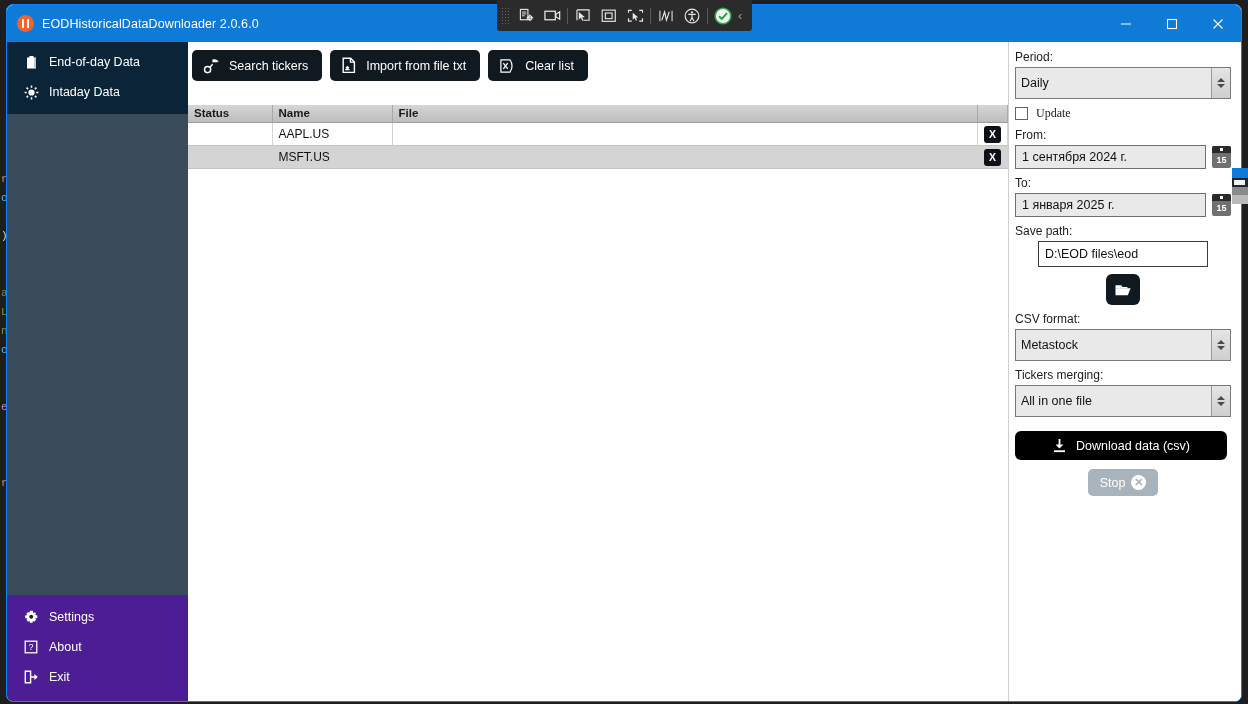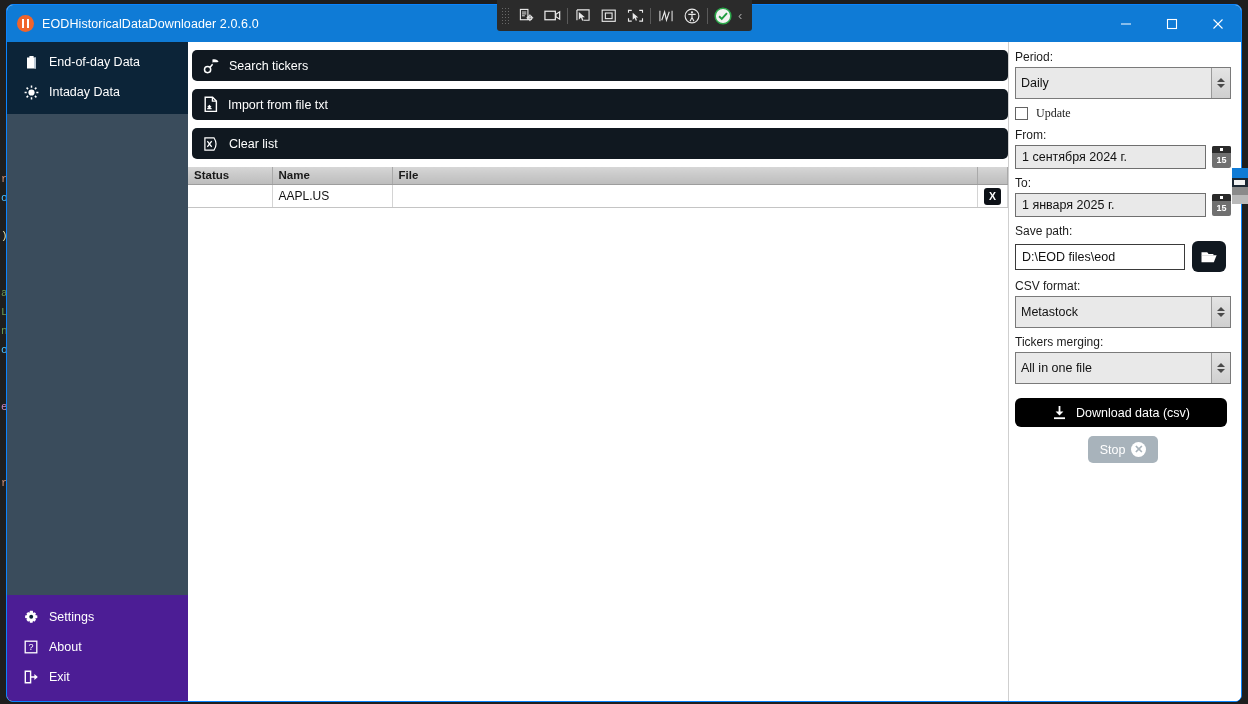--- a/index.html
+++ b/index.html
@@ -100,21 +100,21 @@
     justify-content: center; margin-right: 8px; color: #fff;
   }
   .nav-item .ico svg { display: block; }
 
   
   #center {
     flex: 1 1 auto; background: #ffffff; min-width: 0;
     display: flex; flex-direction: column;
     border-right: 1px solid #cfcfcf;
   }
-  #toolbar { padding: 8px 0 8px 4px; display: flex; gap: 8px; flex-direction: column; }
+  #toolbar { padding: 8px 0 24px 4px; display: flex; gap: 8px; }
   .tbtn {
     height: 31px; background: #101820; color: #fff; border: none;
     border-radius: 5px; display: flex; align-items: center;
     padding: 0 14px 0 11px; font-size: 12.5px; cursor: pointer;
     font-family: "Liberation Sans", sans-serif;
   }
   .tbtn .ico { display: flex; align-items: center; margin-right: 9px; }
   .tbtn .ico svg { display: block; }
 
   
@@ -189,21 +189,21 @@
   .calbtn {
     width: 20px; height: 22px; background: #707070; border-radius: 2px;
     position: relative; cursor: pointer; margin-top: 1px;
     display: flex; flex-direction: column; align-items: center;
   }
   .calbtn .top { width: 100%; height: 7px; background: #2a2a2a; border-radius: 2px 2px 0 0;
     display: flex; align-items: center; justify-content: center; }
   .calbtn .top i { width: 3px; height: 3px; background: #fff; display: block; }
   .calbtn .num { font-size: 9px; color: #fff; line-height: 14px; font-weight: bold; }
 
-  .pathrow { display: flex; align-items: center; gap: 7px; }
+  .pathrow { display: flex; align-items: center; gap: 7px; flex-direction: column; }
   .pathinput {
     height: 26px; width: 170px; border: 1px solid #3a3a3a; background: #fff;
     display: flex; align-items: center; padding-left: 6px;
     font-size: 12.5px; color: #111; cursor: text;
   }
   .folderbtn {
     width: 34px; height: 31px; background: #101820; border-radius: 6px;
     display: flex; align-items: center; justify-content: center; cursor: pointer;
   }
   .folderbtn svg { display: block; }
@@ -469,20 +469,28 @@
           </thead>
           <tbody>
             <tr>
               <td class="col-status"></td>
               <td class="col-name">AAPL.US</td>
               <td></td>
               <td class="col-action actioncell">
                 <span class="delbtn">X</span>
               </td>
             </tr>
+            <tr class="alt">
+              <td class="col-status"></td>
+              <td class="col-name">MSFT.US</td>
+              <td></td>
+              <td class="col-action actioncell">
+                <span class="delbtn">X</span>
+              </td>
+            </tr>
           </tbody>
         </table>
       </div>
     </div>
 
     <div id="rightpanel">
 
       <div class="fld-label">Period:</div>
       <div class="combo">
         <span>Daily</span>

